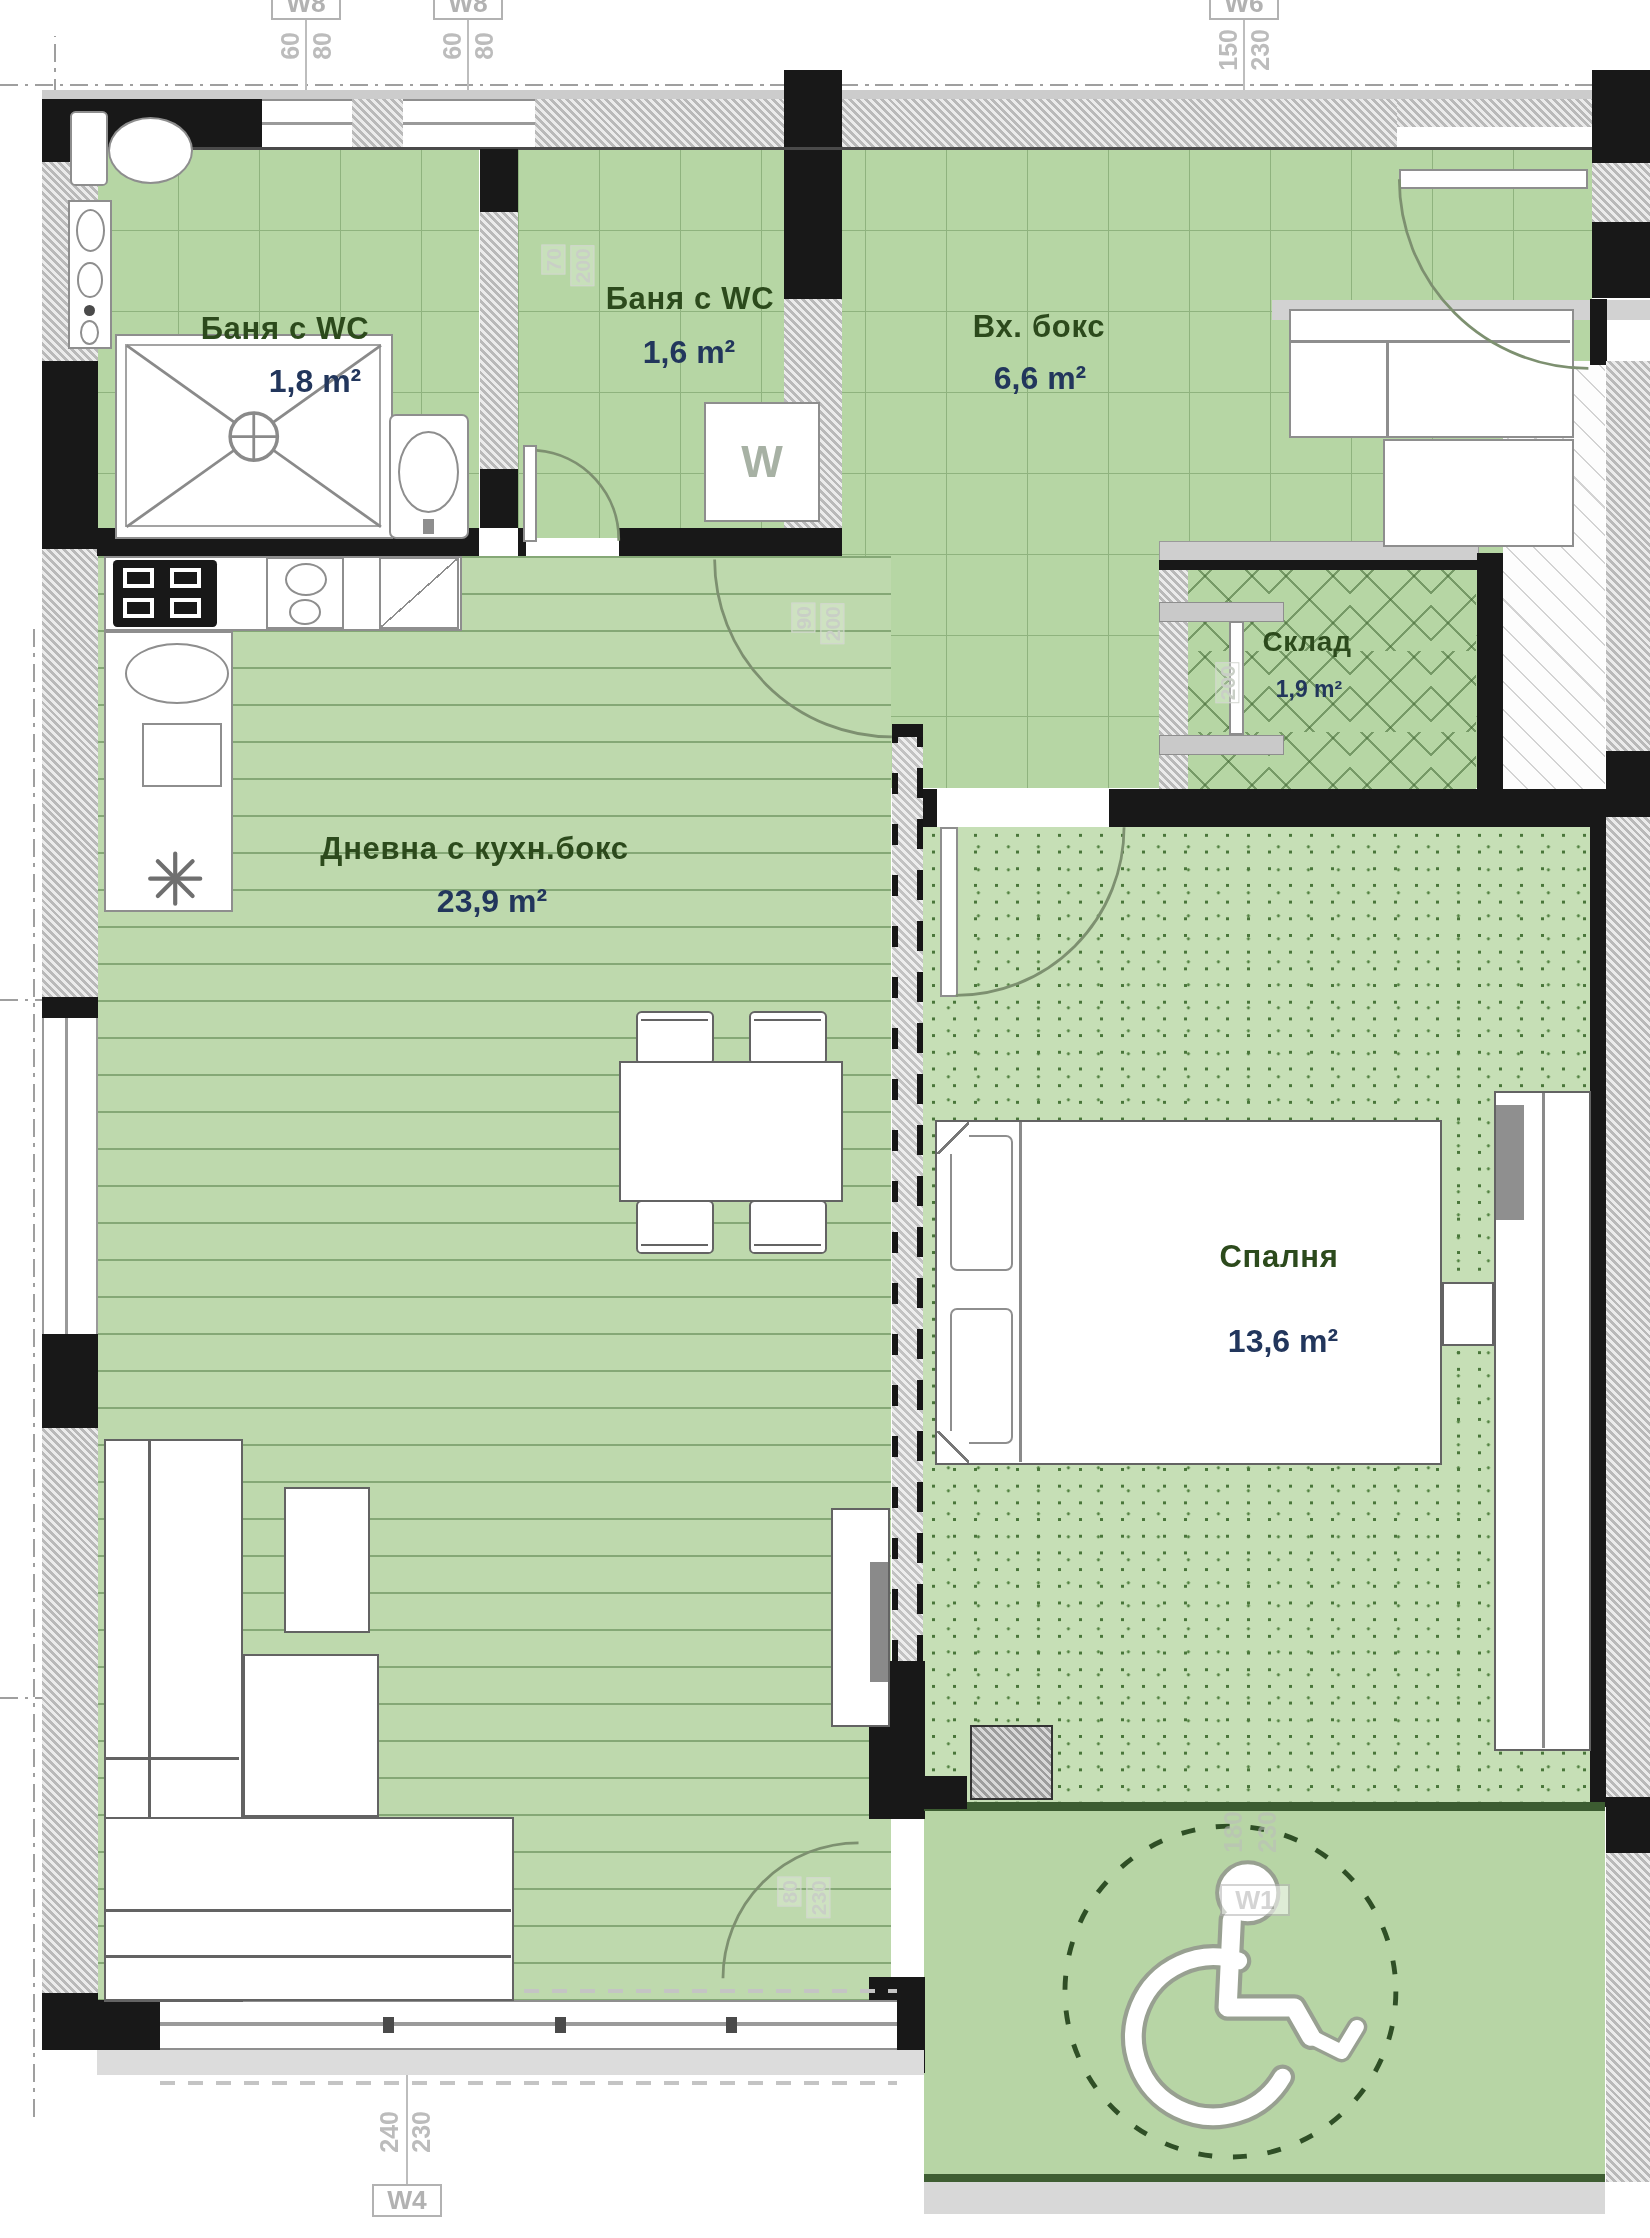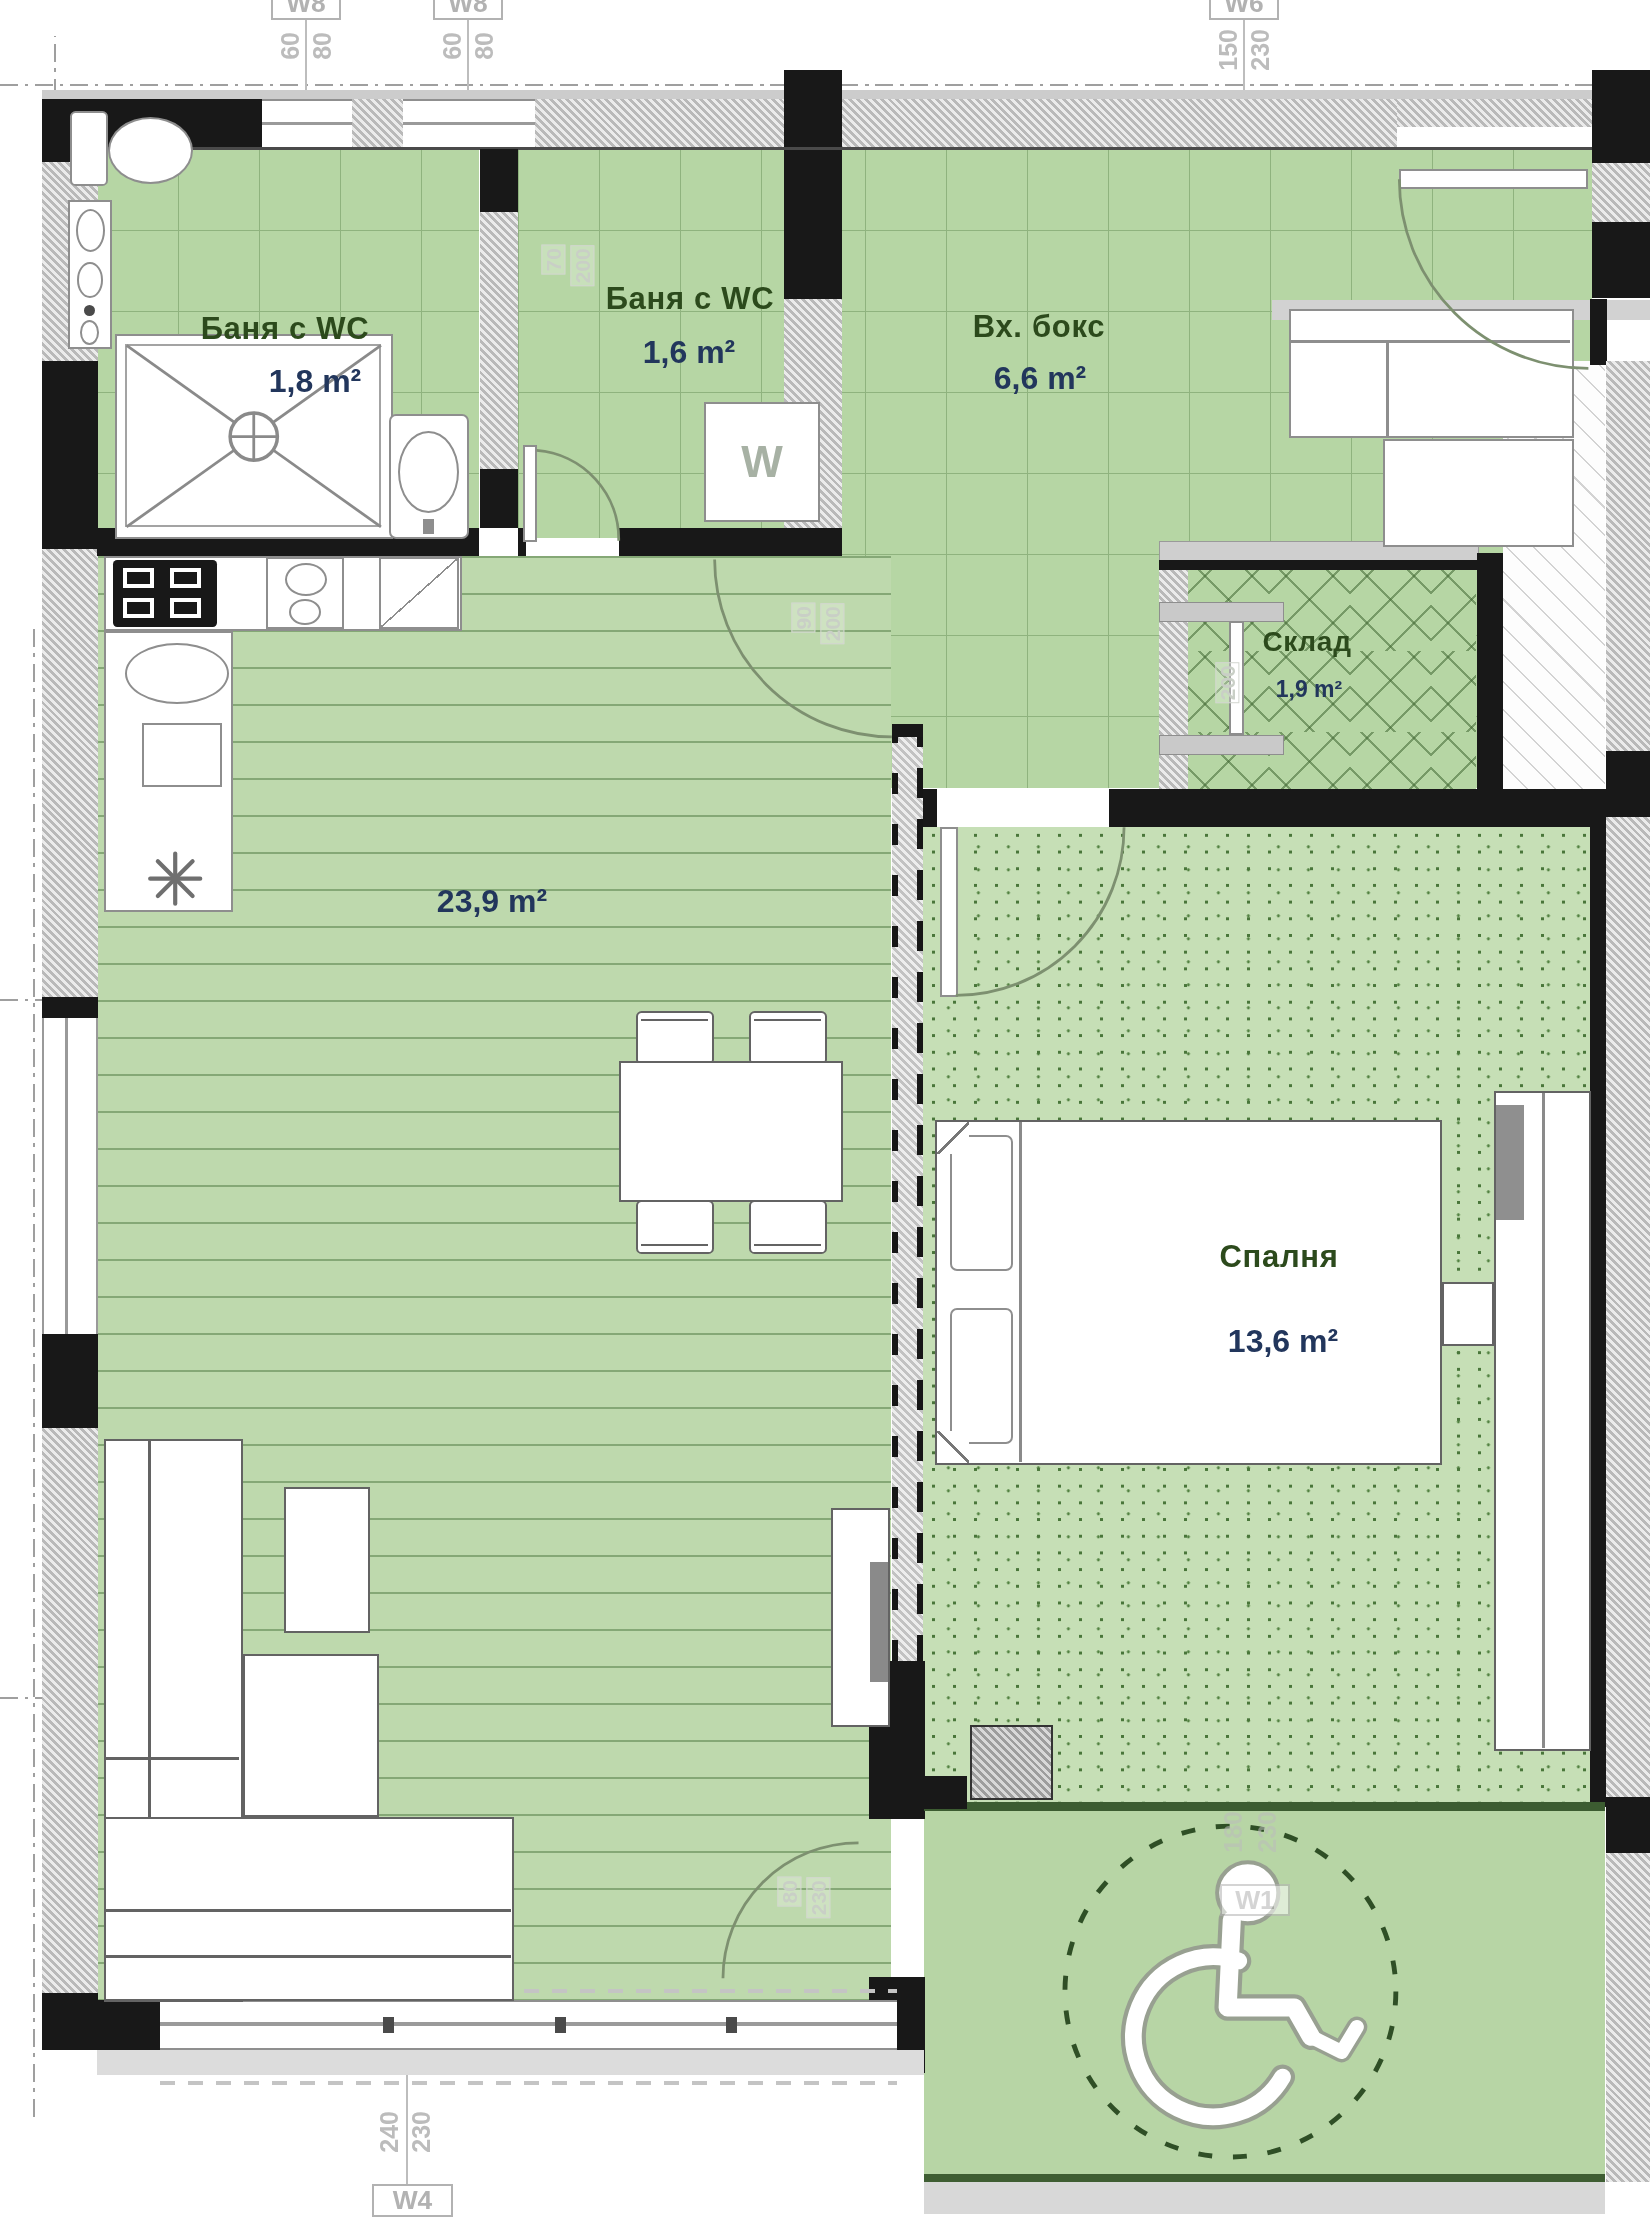--- a/index.html
+++ b/index.html
@@ -293,20 +293,21 @@
 
   <div class="abs room-name" style="left:516px;top:281px;width:348px;">Баня с WC</div>
   <div class="abs room-area" style="left:550px;top:334px;width:278px;">1,6 m²</div>
 
   <div class="abs room-name" style="left:865px;top:309px;width:348px;">Вх. бокс</div>
   <div class="abs room-area" style="left:901px;top:360px;width:278px;">6,6 m²</div>
 
   <div class="abs room-name" style="left:1168px;top:626px;width:278px;font-size:28px;">Склад</div>
   <div class="abs room-area" style="left:1170px;top:676px;width:278px;font-size:23px;">1,9 m²</div>
 
+  <div class="abs room-name" style="left:231px;top:831px;width:487px;">Дневна с кухн.бокс</div>
   <div class="abs room-area" style="left:318px;top:883px;width:348px;">23,9 m²</div>
 
   <div class="abs room-name" style="left:1105px;top:1239px;width:348px;">Спалня</div>
   <div class="abs room-area" style="left:1109px;top:1323px;width:348px;">13,6 m²</div>
 
 
   <div class="abs wbox" style="left:271px;top:-12.5px;width:70px;height:32px;">
       <span>W8</span>
     </div>
   <div class="abs dimv" style="left:278px;top:32px;">60</div>
@@ -317,21 +318,21 @@
     </div>
   <div class="abs dimv" style="left:440px;top:32px;">60</div>
   <div class="abs dimv" style="left:472px;top:32px;">80</div>
 
   <div class="abs wbox" style="left:1209px;top:-12.5px;width:70px;height:32px;">
       <span>W6</span>
     </div>
   <div class="abs dimv" style="left:1216px;top:29px;">150</div>
   <div class="abs dimv" style="left:1248px;top:29px;">230</div>
 
-  <div class="abs wbox" style="left:372px;top:2184px;width:81px;height:33px;">
+  <div class="abs wbox" style="left:372px;top:2184px;width:70px;height:33px;">
       <span>W4</span>
     </div>
   <div class="abs dimv" style="left:377px;top:2111px;">240</div>
   <div class="abs dimv" style="left:409px;top:2111px;">230</div>
 
   <div class="abs wbox" style="left:1220px;top:1884px;width:70px;height:32px;opacity:.55;">
       <span>W1</span>
     </div>
   <div class="abs dimv" style="left:1221px;top:1811px;opacity:.55;">180</div>
   <div class="abs dimv" style="left:1255px;top:1811px;opacity:.55;">230</div>

